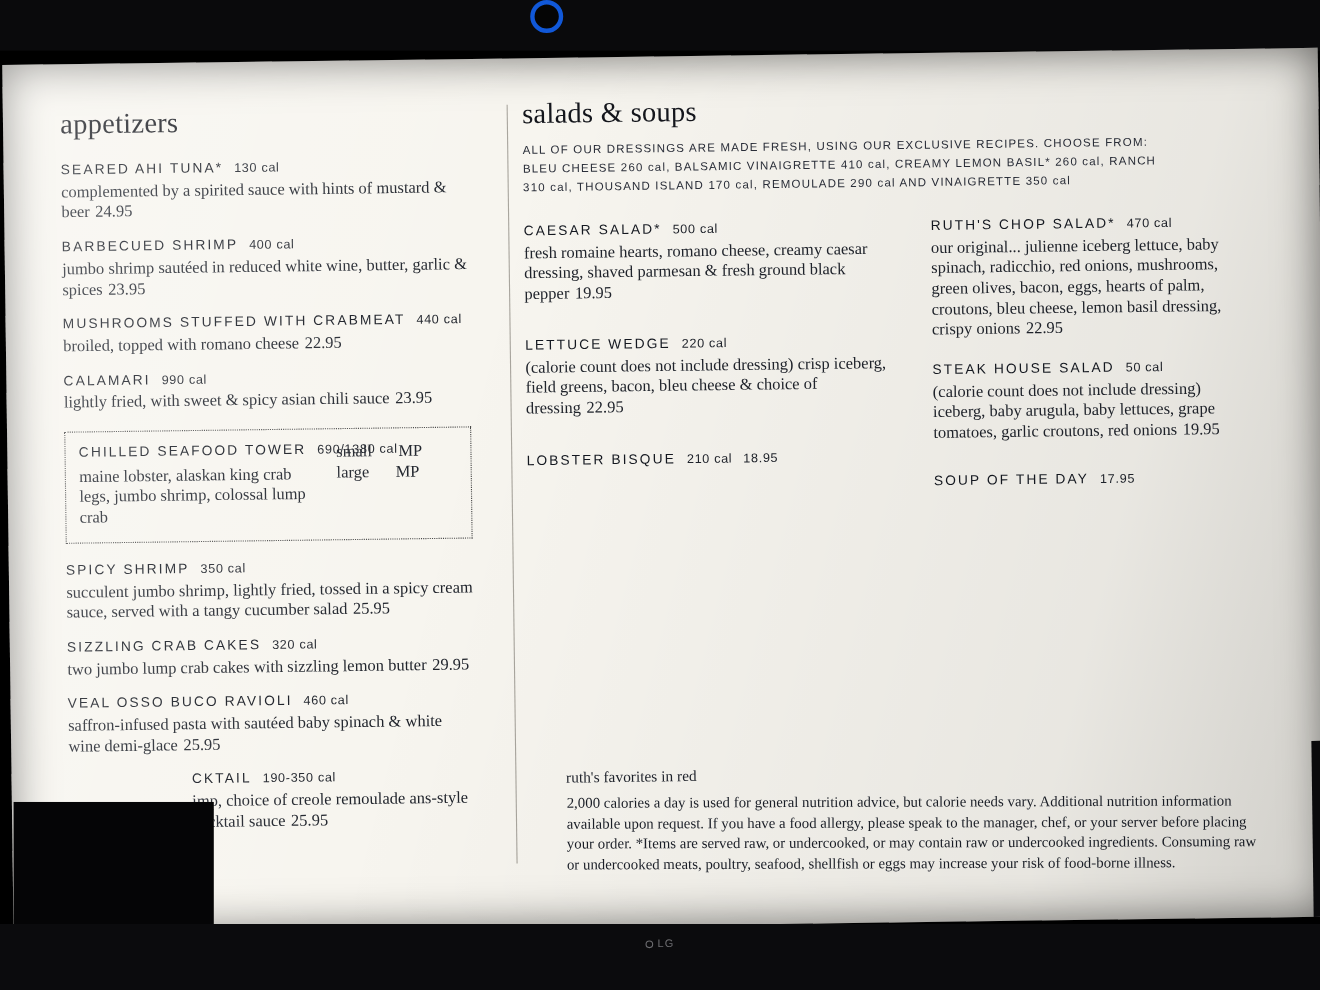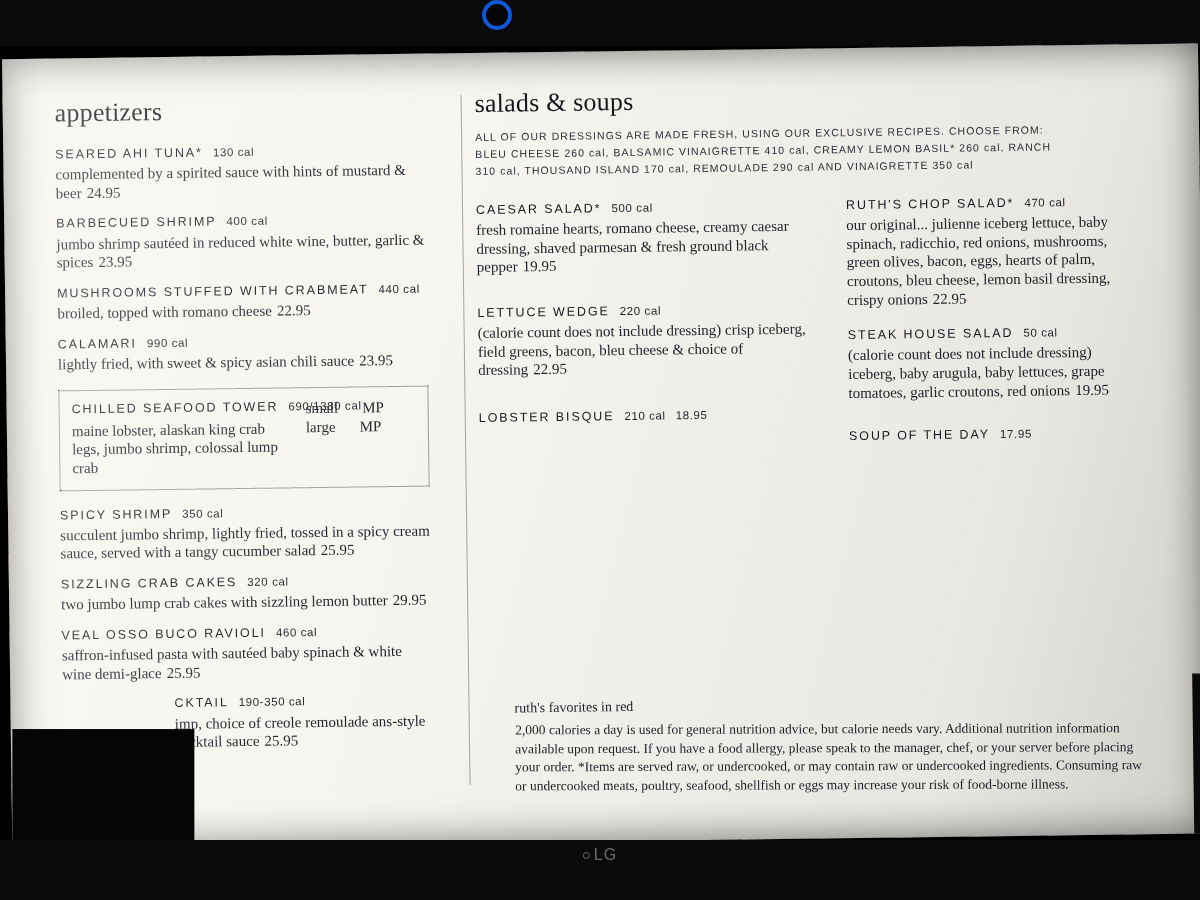--- a/index.html
+++ b/index.html
@@ -19,21 +19,21 @@
   .cam {
     position:absolute; left:482px; top:0px; width:30px; height:30px;
     border-radius:50%; border:4px solid #1158d8; background:#050505;
   }
   .bezel-bottom {
     position:absolute; left:0; bottom:0; width:1200px; height:60px;
     background:#0b0b0d;
   }
   .brand {
     position:absolute; left:600px; bottom:36px; transform:translateX(-50%);
-    color:#6d6d70; font-size:16px; letter-spacing:1px;
+    color:#6d6d70; font-size:10px; letter-spacing:1px;
     font-family:"Liberation Sans", sans-serif;
   }
   .brand .dot { display:inline-block; width:7px; height:7px; border-radius:50%;
     border:1px solid #6d6d70; margin-right:4px; vertical-align:middle; }
 
   
   .page {
     position:absolute;
     left:2px; top:56px; width:1196px; height:790px;
     background:#f7f5ef;

